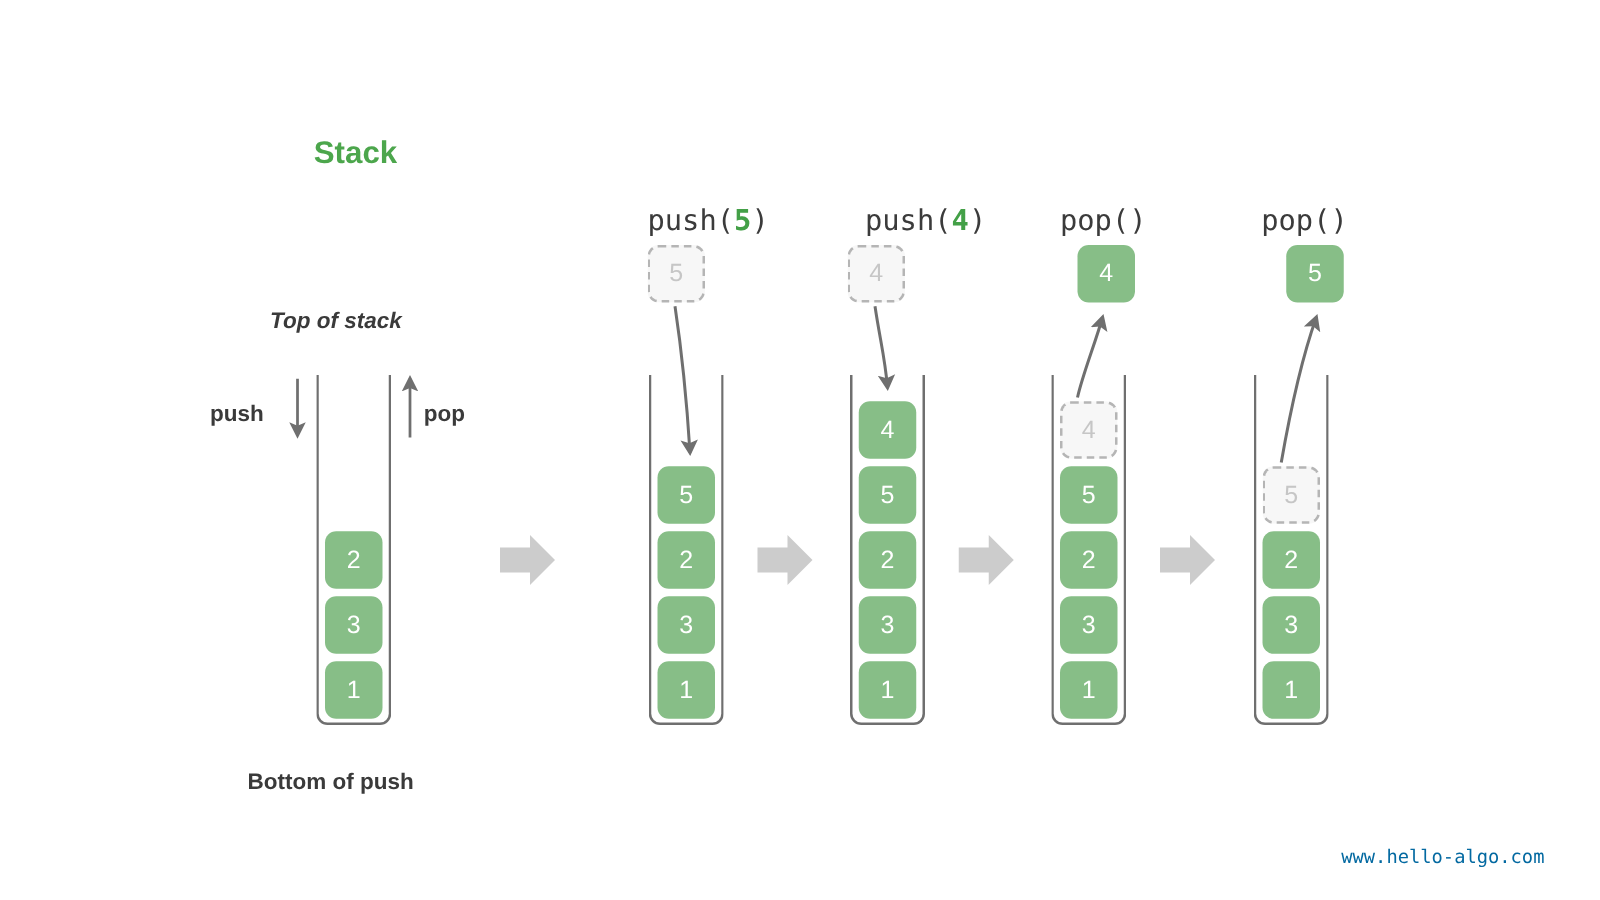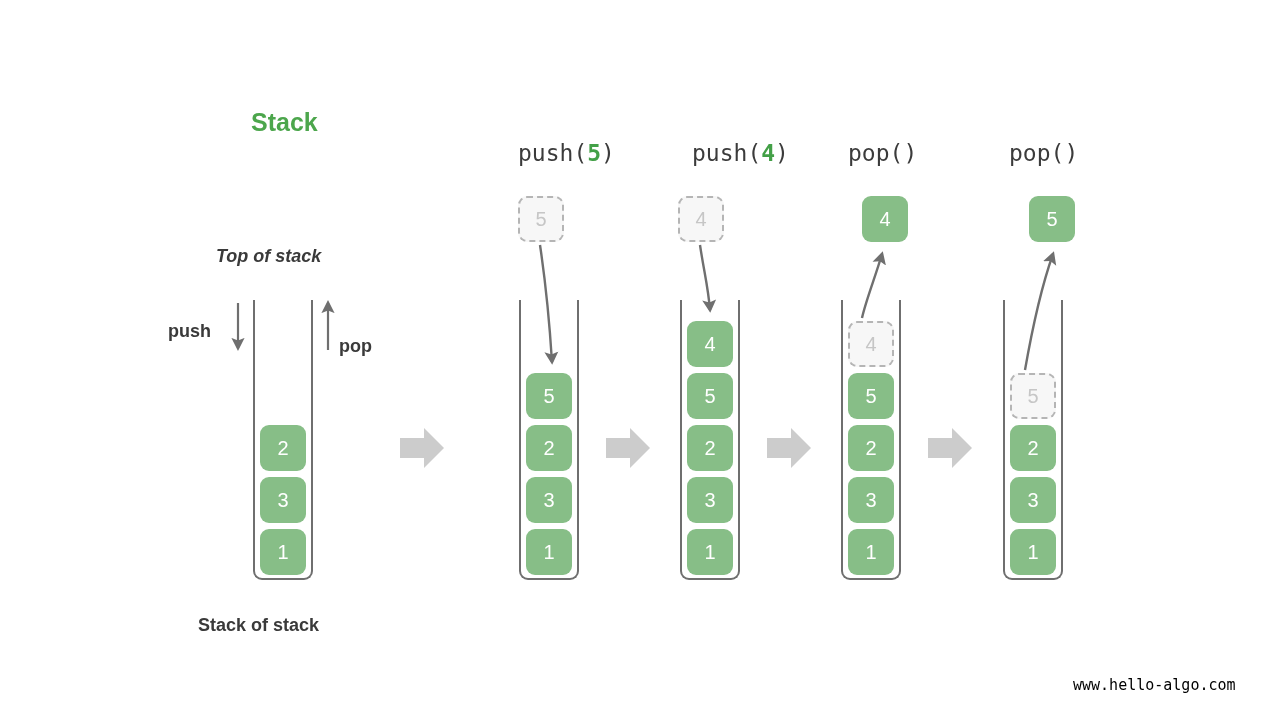--- a/index.html
+++ b/index.html
@@ -39,28 +39,29 @@
     color: #3a3a3a;
     white-space: nowrap;
   }
   .op-label {
     position: absolute;
     font-family: "DejaVu Sans Mono", "Liberation Mono", monospace;
     font-size: 23px;
     color: #3b3b3b;
     white-space: nowrap;
     letter-spacing: 0px;
+    margin-top: 24px;
   }
   .op-label .arg { color: #43a047; font-weight: bold; }
 
   .watermark {
     position: absolute;
     font-family: "DejaVu Sans Mono", "Liberation Mono", monospace;
     font-size: 15px;
-    color: #000000;
+    color: #0369a1;
     white-space: nowrap;
   }
 
   
   .stack-col { position: absolute; }
 
   .container-shape {
     position: absolute;
     box-sizing: border-box;
     border-left: 2px solid #6f6f6f;
@@ -107,23 +108,23 @@
 <body>
 
 <div class="canvas">
 
   <div class="title" style="left:251px; top:108px;">Stack</div>
 
   <div class="label-bold" style="left:216px; top:246px;font-style:italic;">Top of stack</div>
 
   <div class="label-bold" style="left:168px; top:321px;">push</div>
 
-  <div class="label-bold" style="left:339px; top:336px;">pop</div>
-
-  <div class="label-bold" style="left:198px; top:615px;">Stack of stack</div>
+  <div class="label-bold" style="left:339px; top:321px;">pop</div>
+
+  <div class="label-bold" style="left:198px; top:615px;">Bottom of push</div>
 
   <div class="op-label" style="left:518px; top:140px;">
     <span>push(</span><span class="arg">5</span><span>)</span>
   </div>
   <div class="op-label" style="left:692px; top:140px;">
     <span>push(</span><span class="arg">4</span><span>)</span>
   </div>
   <div class="op-label" style="left:848px; top:140px;">
     <span>pop(</span><span class="arg"></span><span>)</span>
   </div>

